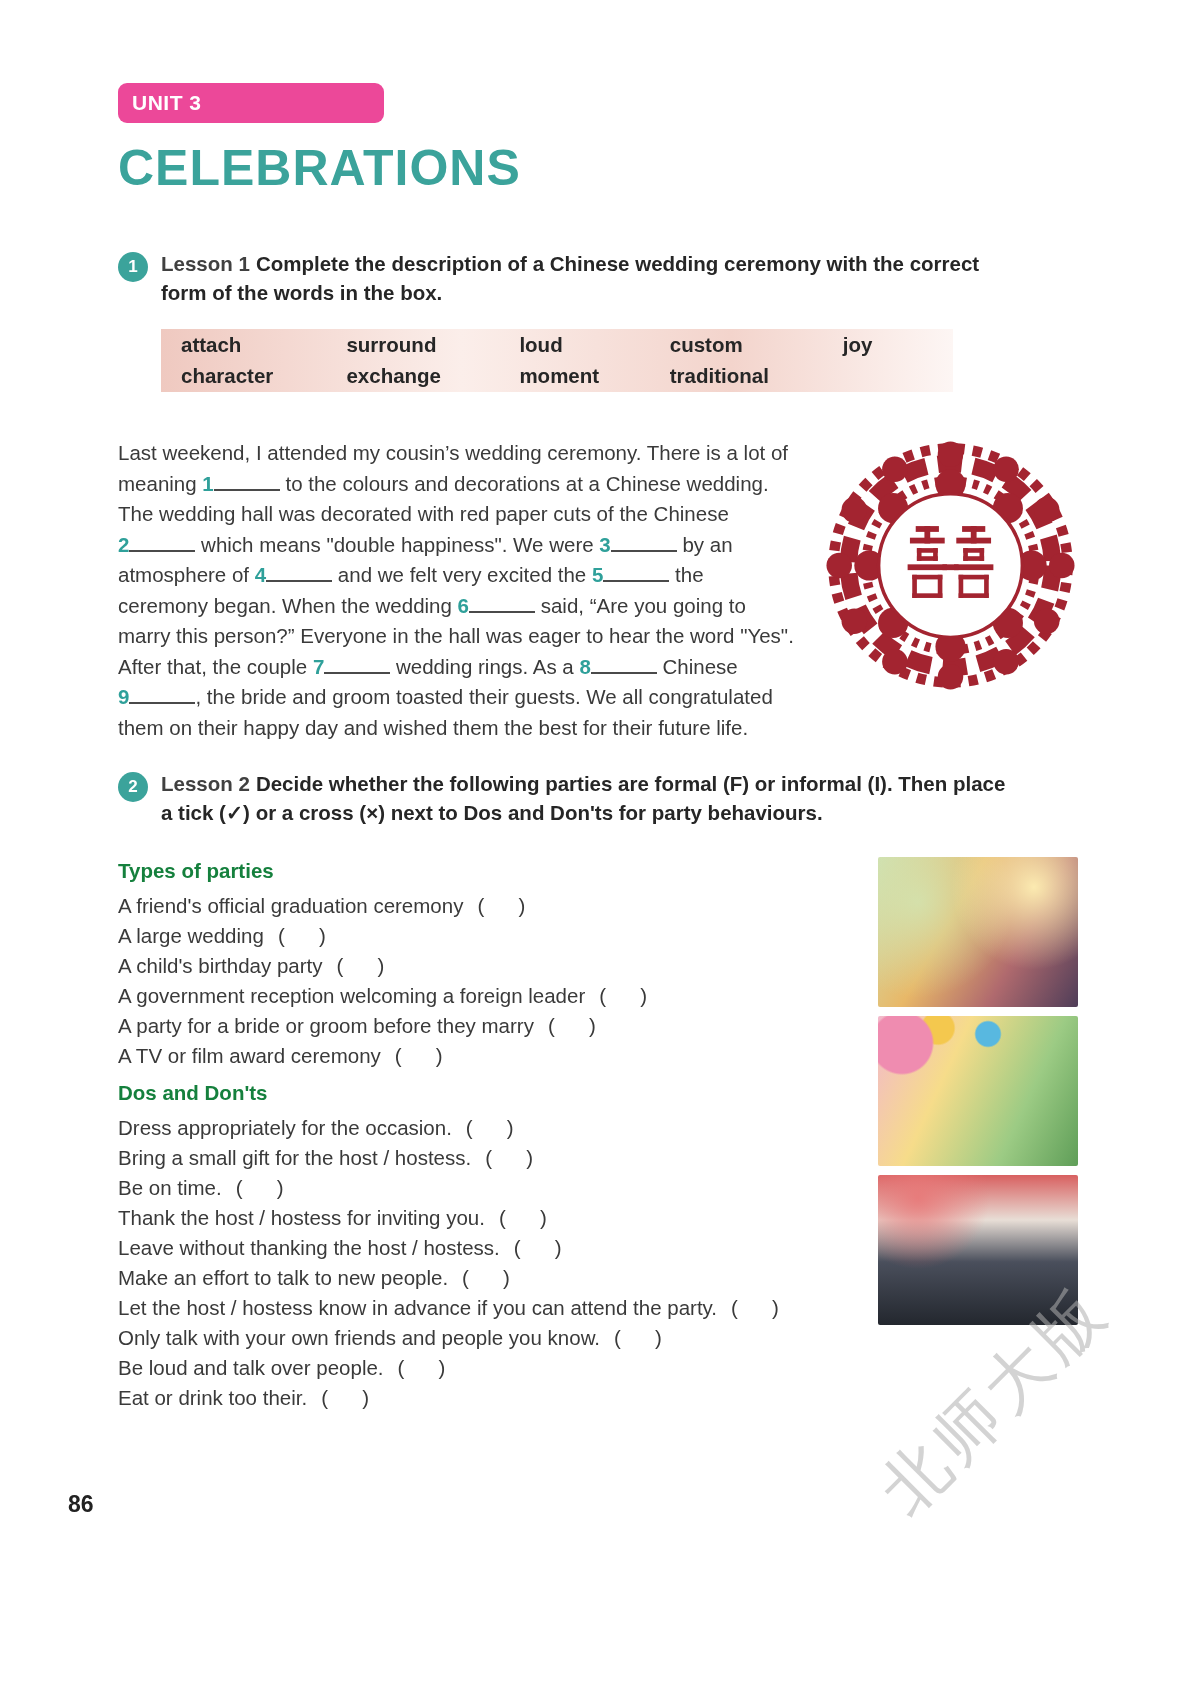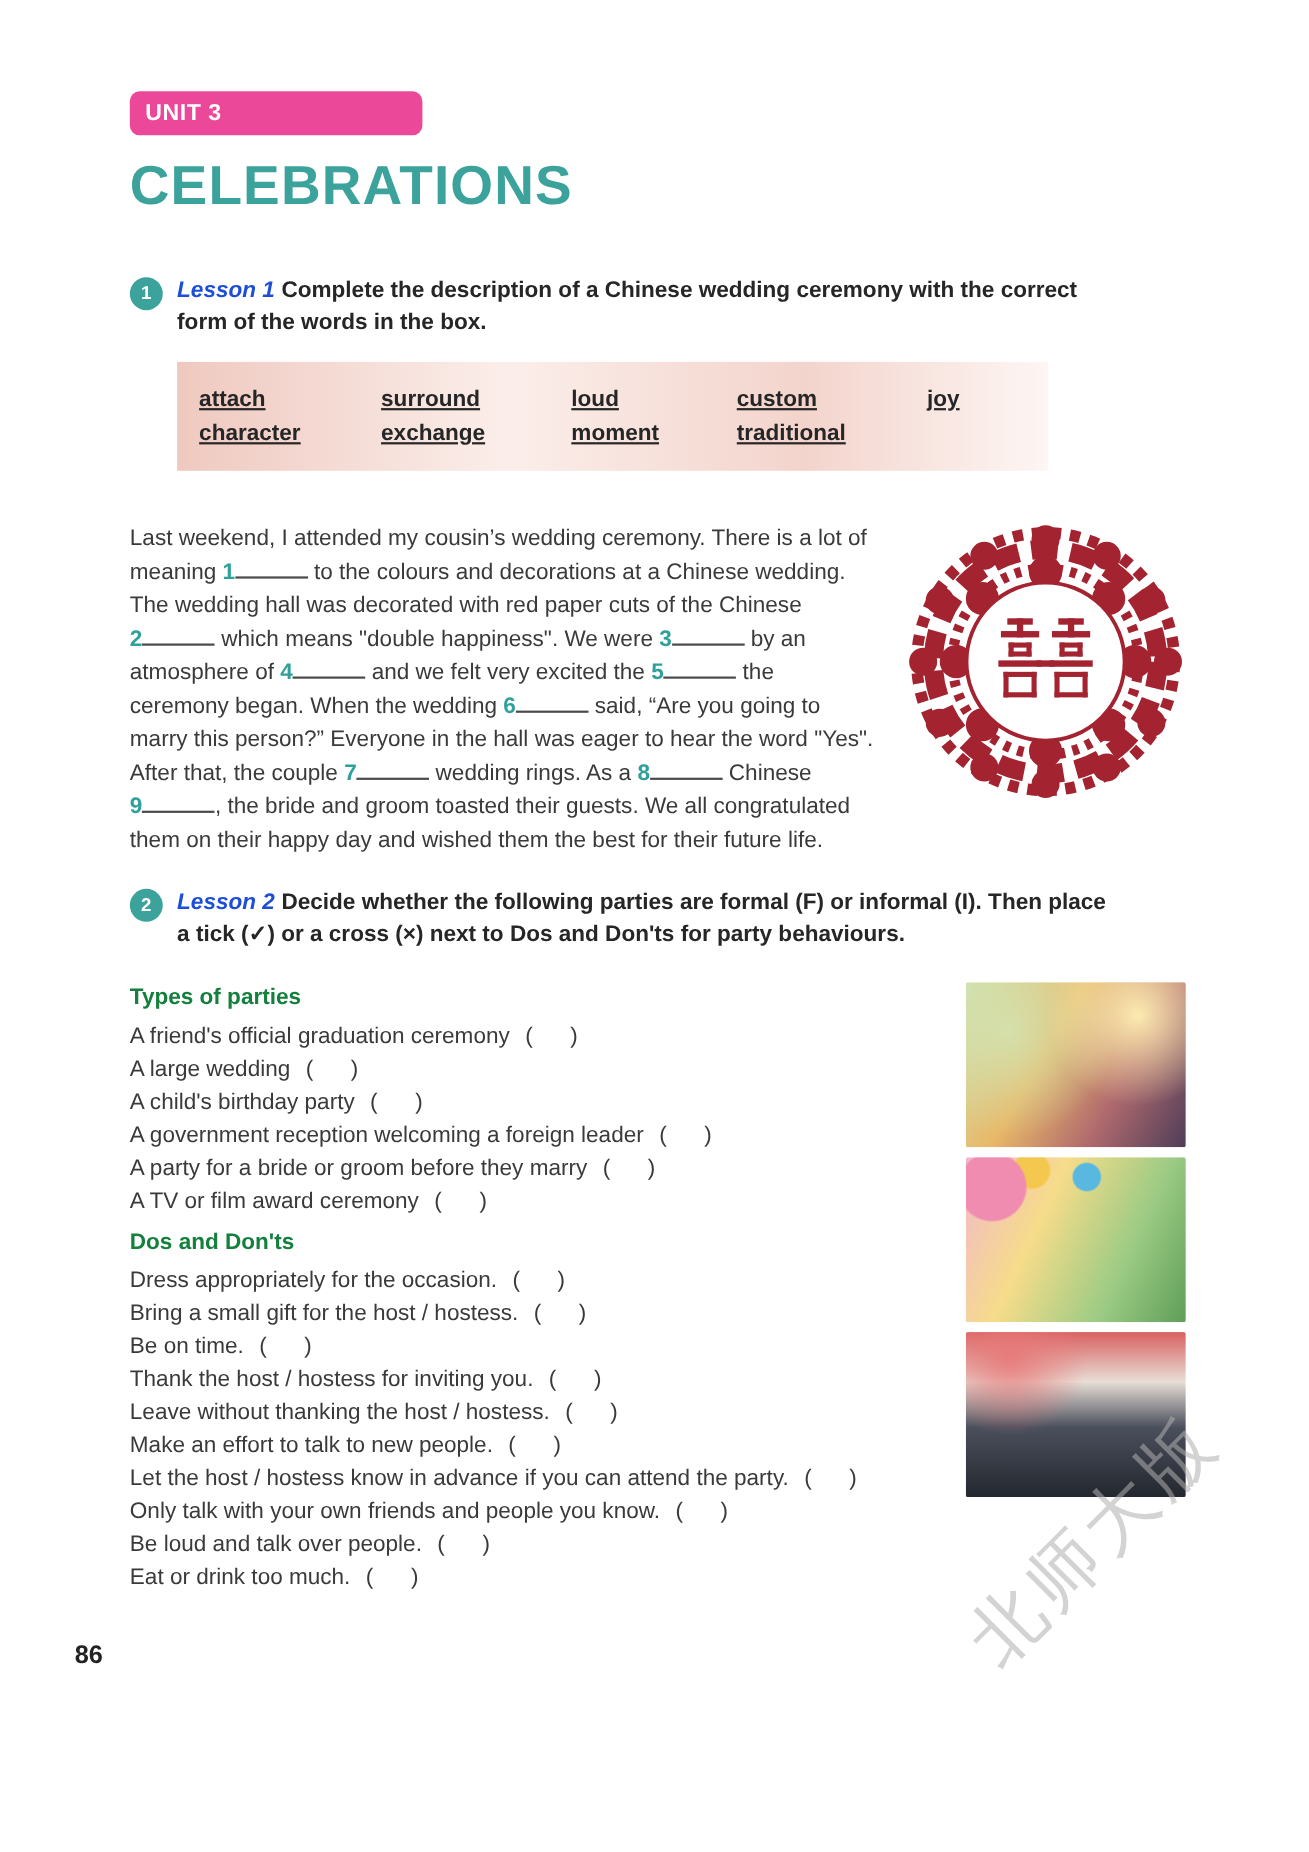--- a/index.html
+++ b/index.html
@@ -25,31 +25,31 @@
   }
 
   
   .ex-header{display:flex;align-items:flex-start;margin-bottom:22px;width:900px;}
   .num-circle{
     flex:none;width:30px;height:30px;border-radius:50%;
     background:#3ba39b;color:#fff;display:flex;align-items:center;justify-content:center;
     font-weight:bold;font-size:17px;margin-right:13px;margin-top:3px;
   }
   .ex-header .text{font-size:20.5px;line-height:29px;}
-  .lesson-label{color:#1d4ed8;font-weight:bold;margin-right:6px;font-style:italic;}
+  .lesson-label{color:#404040;font-weight:bold;margin-right:6px;}
   .instr{color:#262626;font-weight:bold;}
 
   
   .word-box{
     margin:6px 0 46px 43px;width:792px;box-sizing:border-box;
-    padding:22px 20px;
+    padding:4px 20px;
     background:linear-gradient(90deg,#efc9c0 0%,#fbeeea 38%,#f3d4cc 72%,#fdf6f4 100%);
     display:grid;grid-template-columns:22% 23% 20% 23% 12%;
     row-gap:7px;
-    font-weight:bold;font-size:20.5px;color:#262626;text-decoration:underline;
+    font-weight:bold;font-size:20.5px;color:#262626;
   }
 
   
   .passage{font-size:20.5px;line-height:30.5px;color:#3a3a3a;width:960px;margin-bottom:26px;}
   .papercut{float:right;width:255px;height:255px;margin:0 0 8px 26px;}
   .blank{white-space:nowrap;}
   .bnum{color:#2fa09a;font-weight:bold;}
   .bline{display:inline-block;width:66px;height:1px;border-bottom:2px solid #4a4a4a;}
 
   
@@ -212,21 +212,21 @@
         <div>
             <div class="q-item"><span>Dress appropriately for the occasion.</span><span class="bracket">(&nbsp;&nbsp;&nbsp;&nbsp;&nbsp;&nbsp;)</span></div>
             <div class="q-item"><span>Bring a small gift for the host / hostess.</span><span class="bracket">(&nbsp;&nbsp;&nbsp;&nbsp;&nbsp;&nbsp;)</span></div>
             <div class="q-item"><span>Be on time.</span><span class="bracket">(&nbsp;&nbsp;&nbsp;&nbsp;&nbsp;&nbsp;)</span></div>
             <div class="q-item"><span>Thank the host / hostess for inviting you.</span><span class="bracket">(&nbsp;&nbsp;&nbsp;&nbsp;&nbsp;&nbsp;)</span></div>
             <div class="q-item"><span>Leave without thanking the host / hostess.</span><span class="bracket">(&nbsp;&nbsp;&nbsp;&nbsp;&nbsp;&nbsp;)</span></div>
             <div class="q-item"><span>Make an effort to talk to new people.</span><span class="bracket">(&nbsp;&nbsp;&nbsp;&nbsp;&nbsp;&nbsp;)</span></div>
             <div class="q-item"><span>Let the host / hostess know in advance if you can attend the party.</span><span class="bracket">(&nbsp;&nbsp;&nbsp;&nbsp;&nbsp;&nbsp;)</span></div>
             <div class="q-item"><span>Only talk with your own friends and people you know.</span><span class="bracket">(&nbsp;&nbsp;&nbsp;&nbsp;&nbsp;&nbsp;)</span></div>
             <div class="q-item"><span>Be loud and talk over people.</span><span class="bracket">(&nbsp;&nbsp;&nbsp;&nbsp;&nbsp;&nbsp;)</span></div>
-            <div class="q-item"><span>Eat or drink too much.</span><span class="bracket">(&nbsp;&nbsp;&nbsp;&nbsp;&nbsp;&nbsp;)</span></div>
+            <div class="q-item"><span>Eat or drink too their.</span><span class="bracket">(&nbsp;&nbsp;&nbsp;&nbsp;&nbsp;&nbsp;)</span></div>
           </div>
       </div>
     </div>
 
     <div class="photos">
       <div class="photo wedding"></div>
       <div class="photo kids"></div>
       <div class="photo graduation"></div>
     </div>
   </div>

